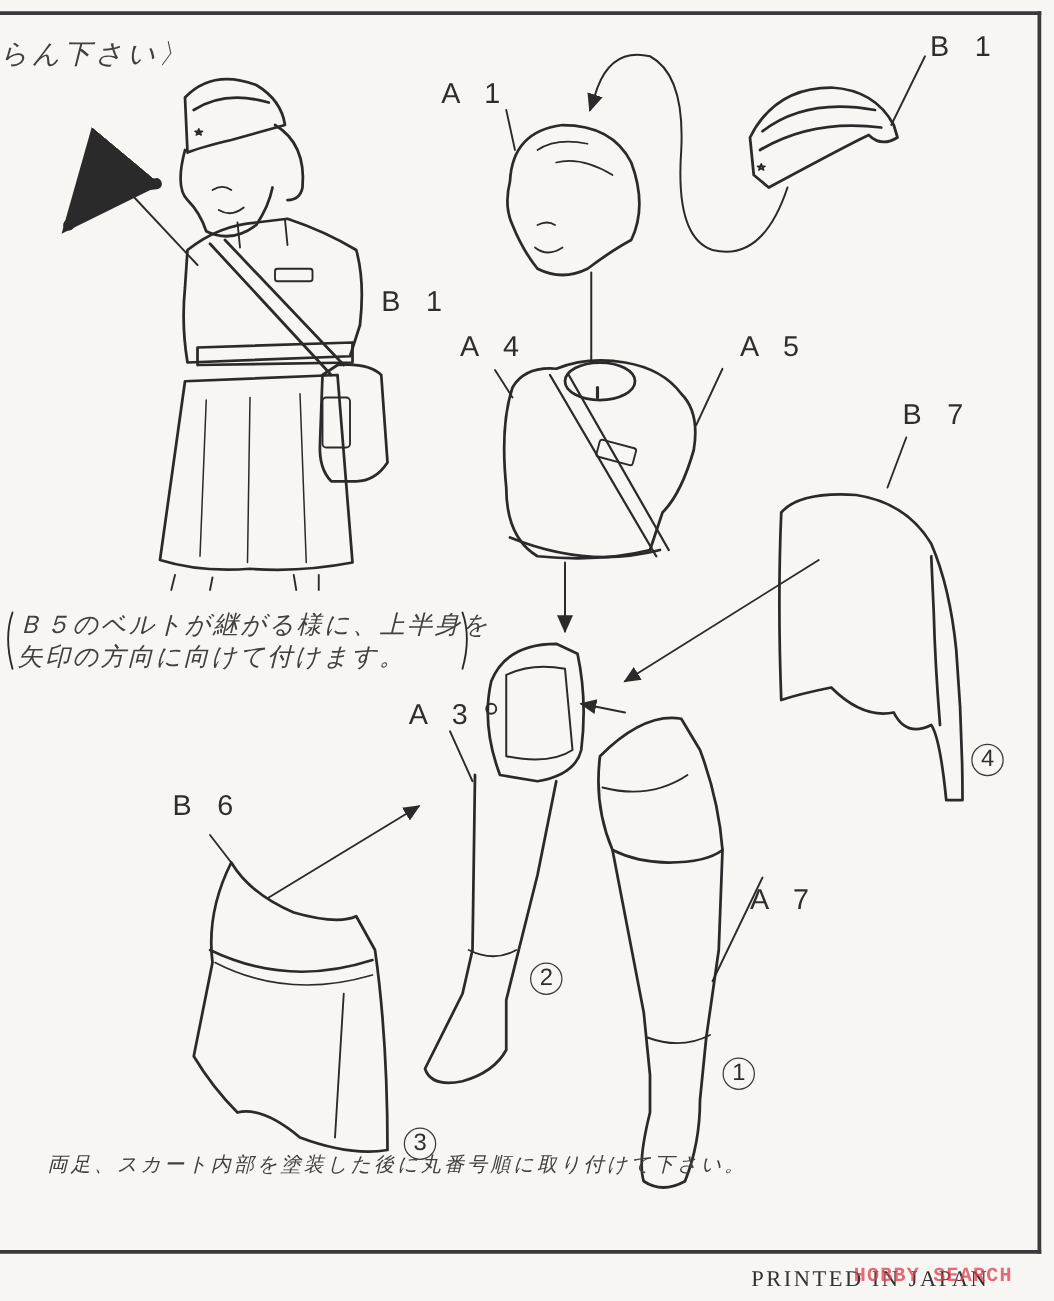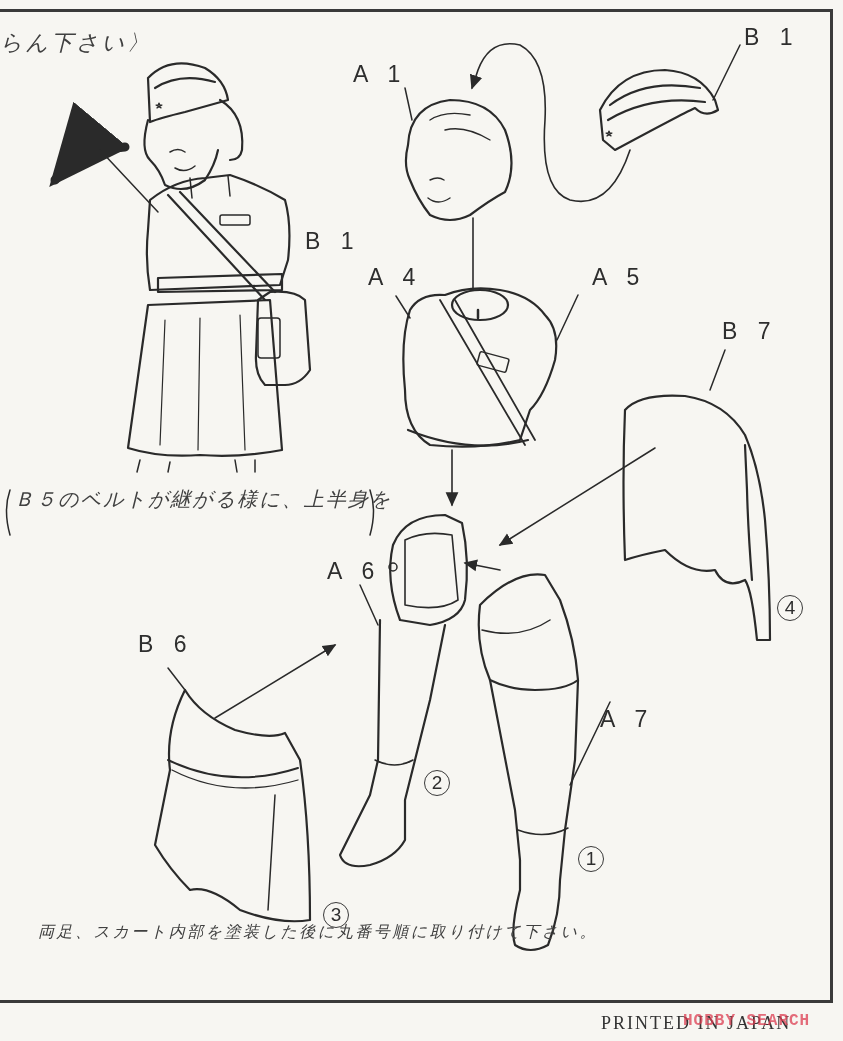--- a/index.html
+++ b/index.html
@@ -144,29 +144,30 @@
   <path d="M168,668 L185,690" stroke-width="1.5"></path>
   <path d="M215,718 L335,645" stroke-width="1.5" marker-end="url(#ah)"></path>
 
   <path d="M10,490 Q3,510 10,535" stroke-width="1.5"></path>
   <path d="M370,490 Q377,510 370,535" stroke-width="1.5"></path>
 </svg>
 
 <div class="jp top-text">らん下さい〉</div>
 <div class="jp note">
   <div>Ｂ５のベルトが継がる様に、上半身を</div>
+  <div>矢印の方向に向けて付けます。</div>
 </div>
 
 <div class="lbl" style="left:744px;top:26px;">B 1</div>
 <div class="lbl" style="left:353px;top:63px;">A 1</div>
 <div class="lbl" style="left:305px;top:230px;">B 1</div>
 <div class="lbl" style="left:368px;top:266px;">A 4</div>
 <div class="lbl" style="left:560px;top:266px;margin-left:32px;">A 5</div>
 <div class="lbl" style="left:722px;top:320px;">B 7</div>
-<div class="lbl" style="left:327px;top:560px;">A 6</div>
+<div class="lbl" style="left:327px;top:560px;">A 3</div>
 <div class="lbl" style="left:138px;top:633px;text-align:right;">B 6</div>
 <div class="lbl" style="left:600px;top:708px;text-align:center;">A 7</div>
 
 <div class="num" style="left:578px;top:846px;">1</div>
 <div class="num" style="left:424px;top:770px;">2</div>
 <div class="num" style="left:323px;top:902px;">3</div>
 <div class="num" style="left:777px;top:595px;">4</div>
 
 <div class="jp bottom-text">両足、スカート内部を塗装した後に丸番号順に取り付けて下さい。</div>
 <div class="printed">PRINTED IN JAPAN</div>

